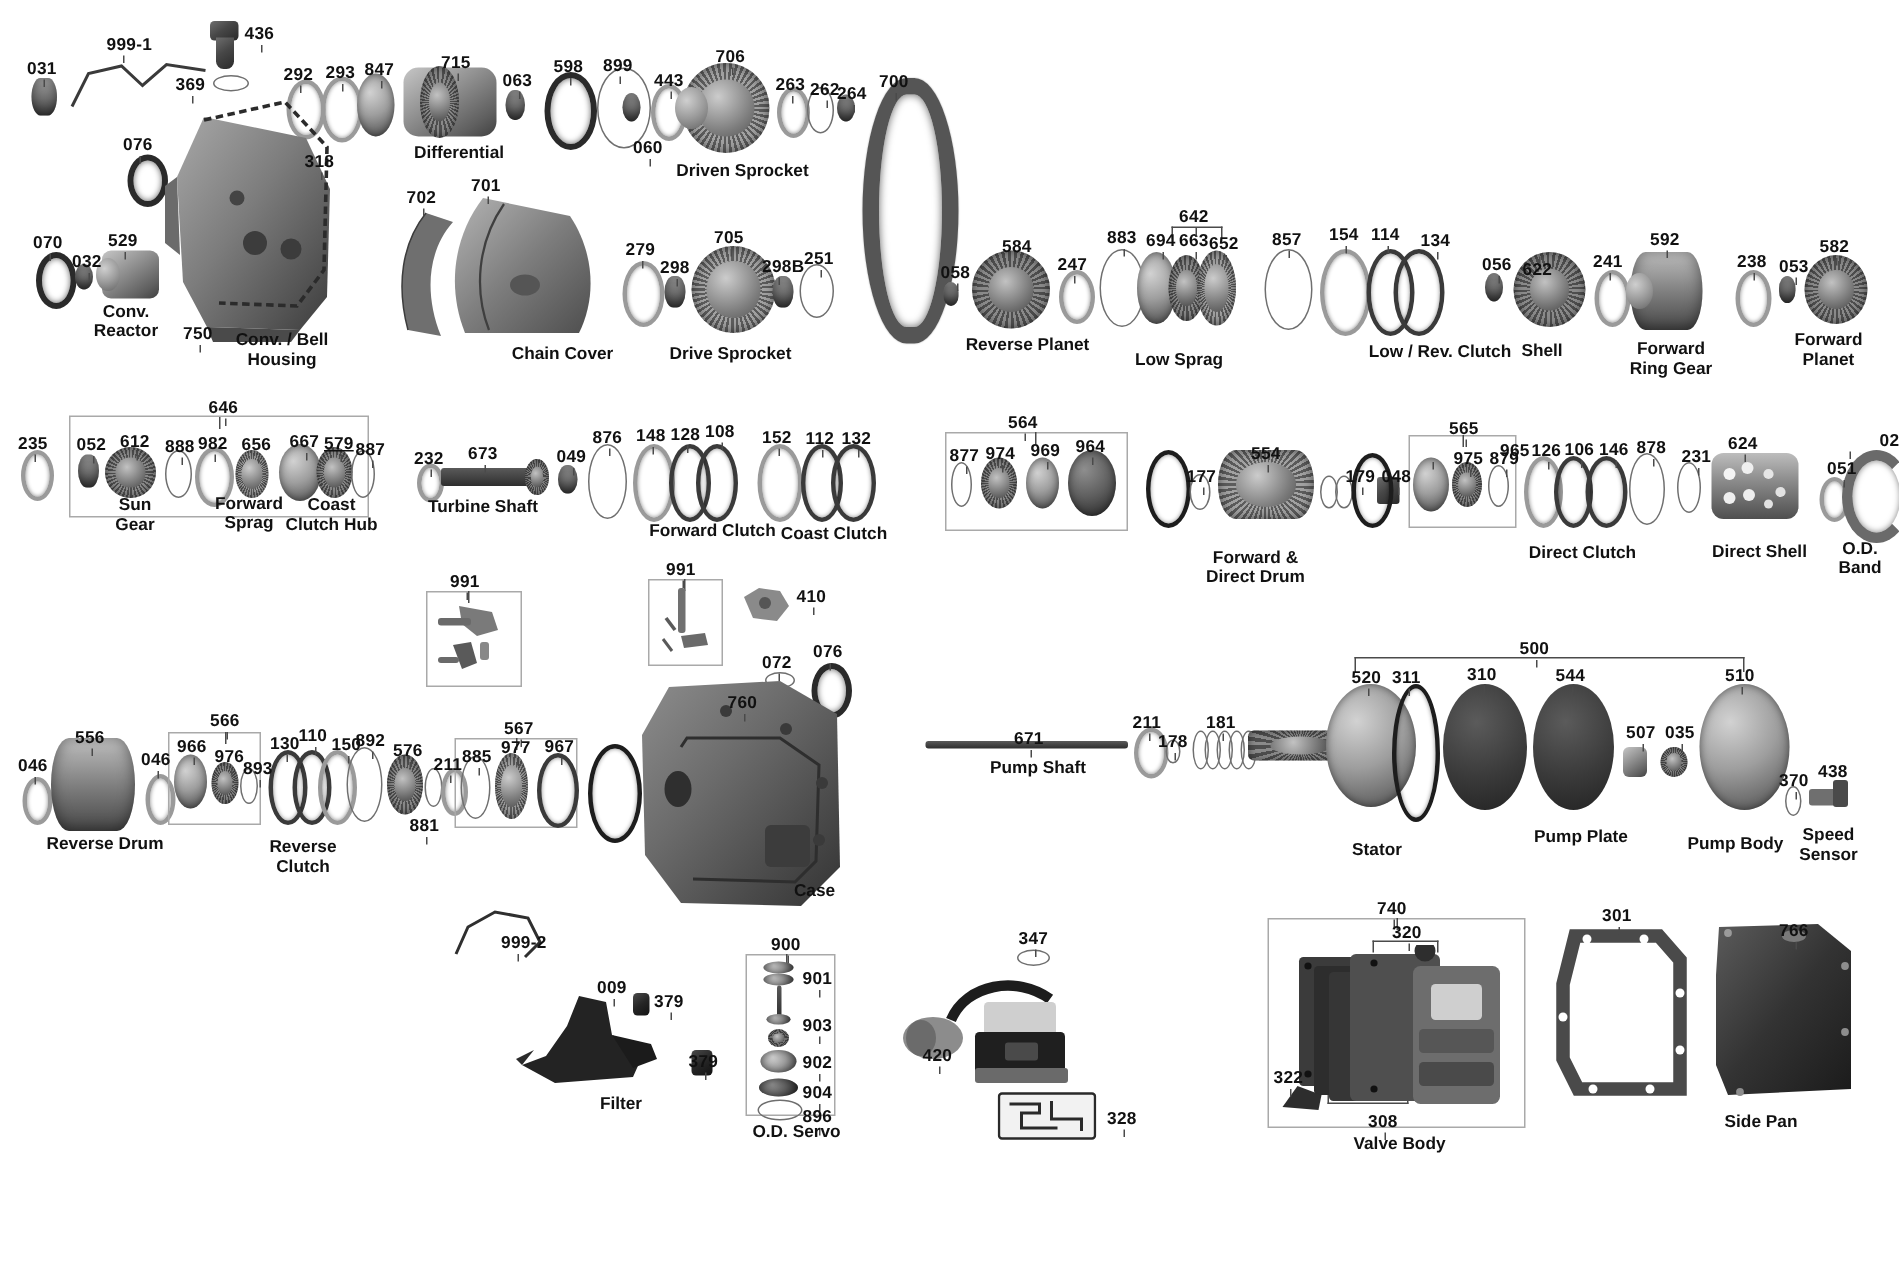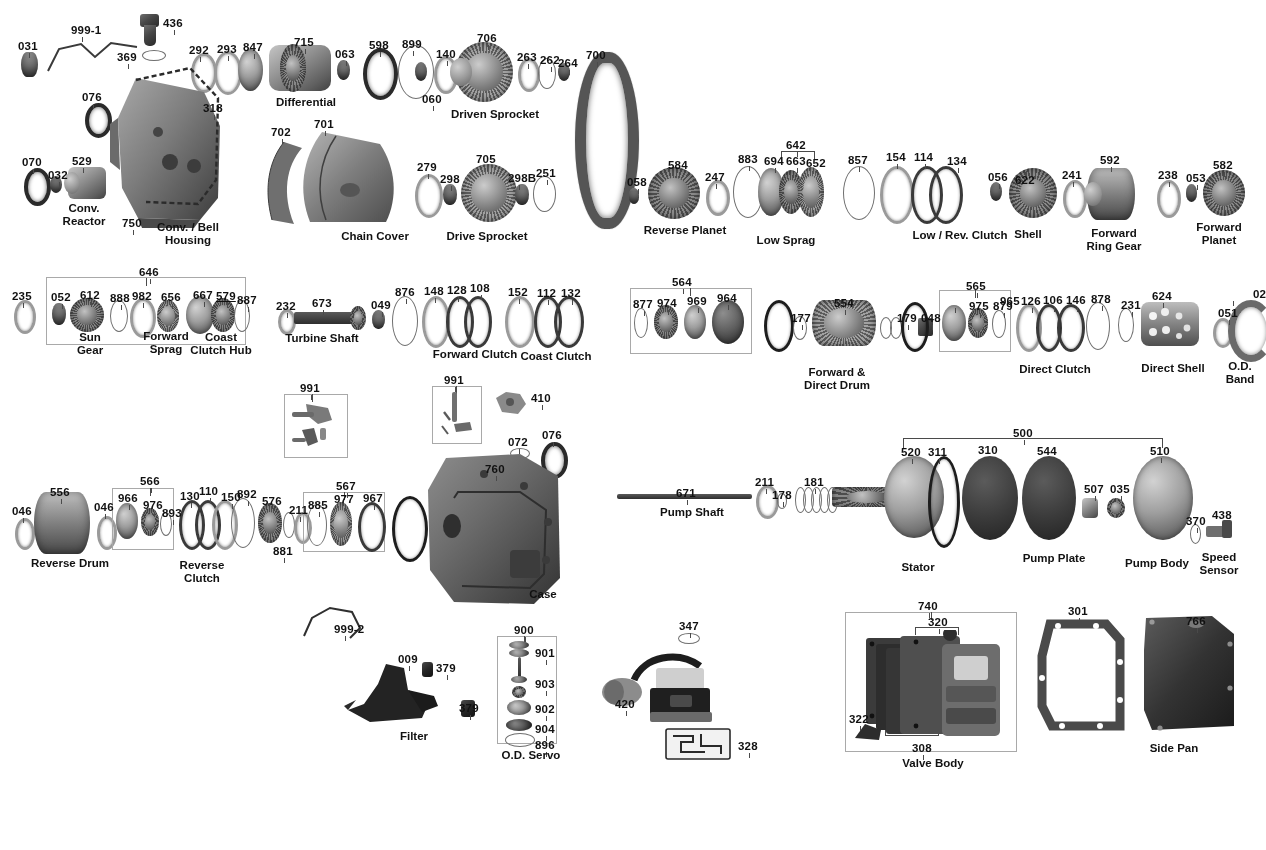--- a/index.html
+++ b/index.html
@@ -522,21 +522,21 @@
       <div class="pn" style="left: 294px; top: 37px;">715</div>
       <div class="lead" style="left: 305px; top: 49px; height: 5px;"></div>
       <div class="pn" style="left: 335px; top: 49px;">063</div>
       <div class="lead" style="left: 346px; top: 61px; height: 5px;"></div>
       <div class="pn" style="left: 369px; top: 40px;">598</div>
       <div class="lead" style="left: 380px; top: 52px; height: 5px;"></div>
       <div class="pn" style="left: 402px; top: 39px;">899</div>
       <div class="lead" style="left: 413px; top: 51px; height: 5px;"></div>
       <div class="pn" style="left: 422px; top: 94px;">060</div>
       <div class="lead" style="left: 433px; top: 106px; height: 5px;"></div>
-      <div class="pn" style="left: 436px; top: 49px;">140</div>
+      <div class="pn" style="left: 436px; top: 49px;">443</div>
       <div class="lead" style="left: 447px; top: 61px; height: 5px;"></div>
       <div class="pn" style="left: 477px; top: 33px;">706</div>
       <div class="lead" style="left: 488px; top: 45px; height: 5px;"></div>
       <div class="pn" style="left: 517px; top: 52px;">263</div>
       <div class="lead" style="left: 528px; top: 64px; height: 5px;"></div>
       <div class="pn" style="left: 540px; top: 55px;">262</div>
       <div class="lead" style="left: 551px; top: 67px; height: 5px;"></div>
       <div class="pn" style="left: 558px; top: 58px;">264</div>
       <div class="lead" style="left: 569px; top: 70px; height: 5px;"></div>
       <div class="pn" style="left: 586px; top: 50px;">700</div>

